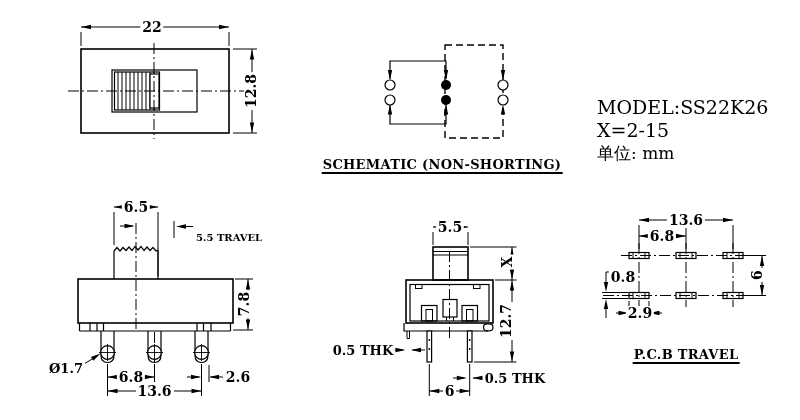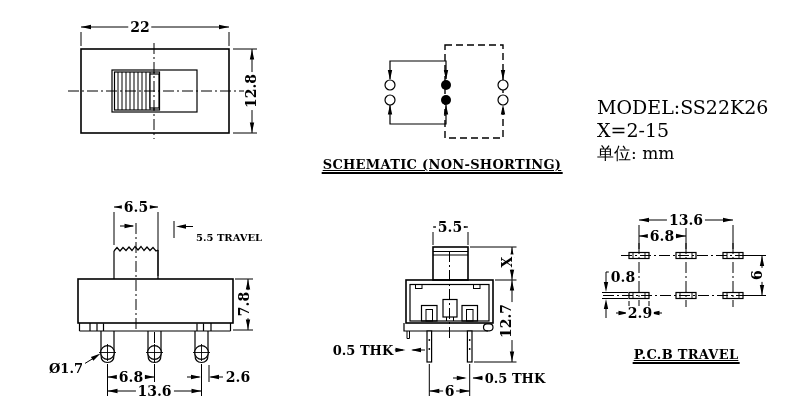--- a/index.html
+++ b/index.html
@@ -14,21 +14,21 @@
   .cl{stroke:#000;stroke-width:1;fill:none;stroke-dasharray:11 3 2 3;}
   .dash{stroke:#000;stroke-width:1.4;fill:none;stroke-dasharray:7 4;}
   .ah{fill:#000;stroke:none;}
   .wf{fill:#fff;}
   
   .t{position:absolute;font-weight:bold;font-size:14px;line-height:1;white-space:nowrap;
      background:#fff;padding:0 2px;transform:translate(-50%,-50%);}
   .t.rot{transform:translate(-50%,-50%) rotate(-90deg);}
   .t.la{transform:translate(0,-50%);}
   .lbl{position:absolute;font-weight:bold;font-size:13px;line-height:1;white-space:nowrap;
-       letter-spacing:.3px;border-bottom:2px solid #000;padding:0 1px 1px;transform:translate(-50%,0);text-decoration:underline;}
+       letter-spacing:.3px;border-bottom:2px solid #000;padding:0 1px 1px;transform:translate(-50%,0);}
   .tb{position:absolute;left:597px;top:96px;font-weight:normal;}
   .tb .l1,.tb .l2{font-size:19px;line-height:23px;}
   .tb .l3{font-size:17px;line-height:23px;}
 </style>
 </head>
 <body>
 
 <div class="canvas">
 
 <svg class="drawing" width="800" height="420" viewBox="0 0 800 420">
@@ -129,21 +129,21 @@
     <path class="d" d="M639,220H733 M639,236H686 M606,272V282 M606,308V318 M606,272H611 M616,313H627 M651,313H662 M762,255.5V295.5"></path>
     <path class="d" d="M639,225V249 M733,225V249 M686,228V249 M602,292.5H628 M602,298.5H628 M629,301V318 M649,301V318 M744,255.5H766 M744,295.5H766"></path>
     <path class="ah" d="M639,220 l10,-2.2 l0,4.4 z M733,220 l-10,-2.2 l0,4.4 z
          M639,236 l10,-2.2 l0,4.4 z M686,236 l-10,-2.2 l0,4.4 z
          M606,292 l-2.2,-10 l4.4,0 z M606,299 l-2.2,10 l4.4,0 z
          M628.5,313 l-10,-2.2 l0,4.4 z M649.5,313 l10,-2.2 l0,4.4 z
          M762,256 l-2.2,10 l4.4,0 z M762,295 l-2.2,-10 l4.4,0 z"></path>
   </g>
 </svg>
 
-<div class="t" style="left:140px;top:27px">22</div>
+<div class="t" style="left:152px;top:27px">22</div>
 <div class="t rot" style="left:251px;top:91px">12.8</div>
 
 <div class="lbl" style="left:442px;top:158px">SCHEMATIC (NON-SHORTING)</div>
 
 <div class="tb">
   <div class="l1">MODEL:SS22K26</div>
   <div class="l2">X=2-15</div>
   <div class="l3">单位: mm</div>
 </div>
 

